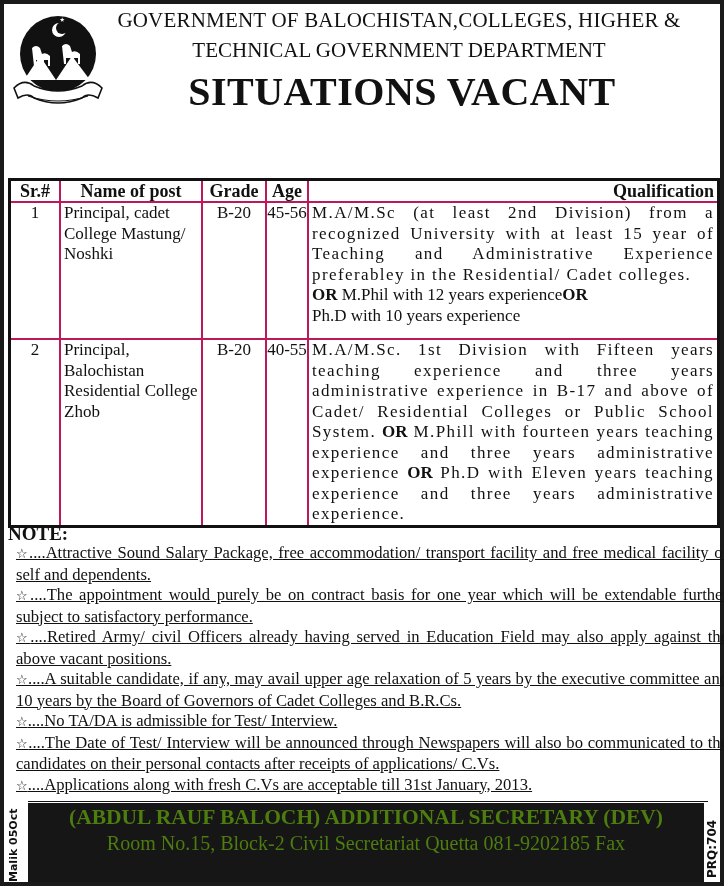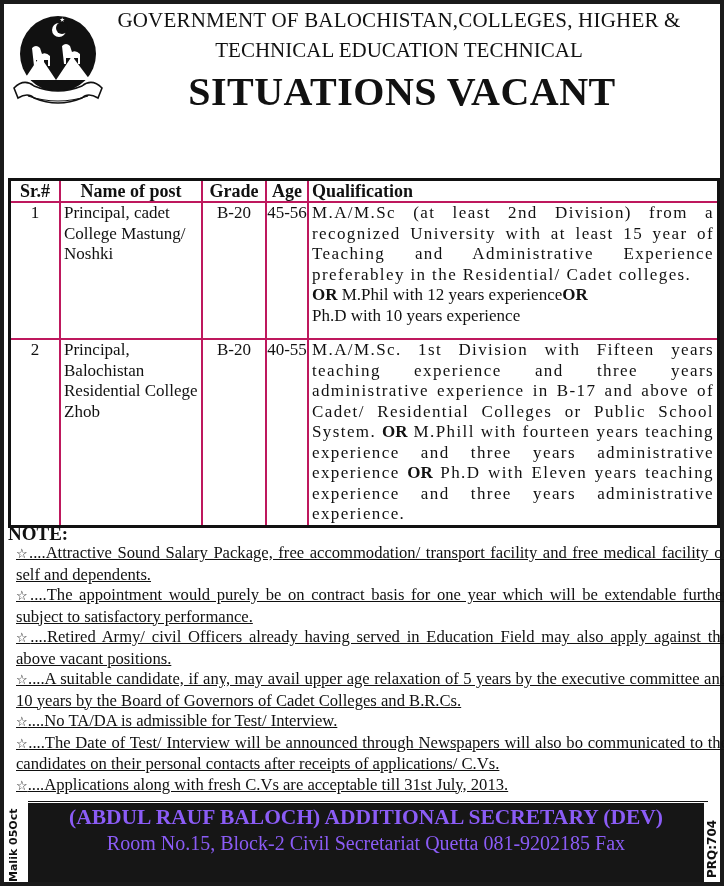--- a/index.html
+++ b/index.html
@@ -49,21 +49,21 @@
   }
   .notes {
     position: absolute; left: 12px; top: 539px; width: 712px;
     font-size: 16.6px; line-height: 20.5px; text-align: justify; margin: 0; padding: 0; list-style: none; text-decoration: underline;
   }
   .notes li { margin: 0; }
   .star { font-family: "DejaVu Sans", sans-serif; font-size: 13px; }
   .rule { position: absolute; left: 24px; top: 797px; width: 680px; height: 1px; background: #111; }
   .footer {
     position: absolute; left: 24px; top: 799px; width: 676px; height: 79px;
-    background: #161616; color: #8b5cf6; text-align: center;
+    background: #161616; color: #4d7c0f; text-align: center;
   }
   .footer .sig { font-size: 21.5px; font-weight: bold; line-height: 28px; white-space: nowrap; }
   .footer .addr { font-size: 20px; line-height: 25px; white-space: nowrap; }
   .side-left, .side-right {
     position: absolute; font-family: "DejaVu Sans", sans-serif; font-weight: bold;
     font-size: 11px; color: #111; white-space: nowrap;
     transform: rotate(-90deg); transform-origin: left top;
   }
   .side-left { left: 3px; top: 878px; }
   .side-right { left: 701px; top: 874px; font-size: 12px; }
@@ -80,32 +80,32 @@
     <circle cx="52" cy="18" r="6" fill="#111"></circle>
     <polygon points="52,8 53,11 56,11 53.5,13 54.5,16 52,14 49.5,16 50.5,13 48,11 51,11" fill="#fff" transform="scale(0.6) translate(35,4)"></polygon>
     <polygon points="14,70 30,46 46,70 62,46 80,70" fill="#fff"></polygon>
     <path d="M22 38 q4 -4 8 0 l2 6 q4 -2 8 2 l0 10 l-2 0 l0 -6 l-4 0 l0 6 l-2 0 l0 -6 l-6 0 l0 6 l-2 0 z" fill="#fff"></path>
     <path d="M52 36 q4 -4 8 0 l2 6 q4 -2 8 2 l0 10 l-2 0 l0 -6 l-4 0 l0 6 l-2 0 l0 -6 l-6 0 l0 6 l-2 0 z" fill="#fff"></path>
     <path d="M4 78 q10 -10 20 -2 q24 10 48 0 q10 -8 20 2 l-4 10 q-10 -6 -16 0 q-24 10 -48 0 q-6 -6 -16 0 z" fill="#fff" stroke="#111" stroke-width="1.6"></path>
     <path d="M18 86 q30 10 60 0" fill="none" stroke="#111" stroke-width="1.2"></path>
   </svg>
 
   <div class="header-line1">GOVERNMENT OF BALOCHISTAN,COLLEGES, HIGHER &amp;</div>
-  <div class="header-line2">TECHNICAL EDUCATION TECHNICAL</div>
+  <div class="header-line2">TECHNICAL GOVERNMENT DEPARTMENT</div>
   <div class="title">SITUATIONS VACANT</div>
 
 
   <table class="posts">
     <thead>
       <tr>
         <th class="c-sr">Sr.#</th>
         <th class="c-name">Name of post</th>
         <th class="c-grade">Grade</th>
         <th class="c-age">Age</th>
-        <th class="c-qual" style="text-align:left">Qualification</th>
+        <th class="c-qual" style="text-align:right">Qualification</th>
       </tr>
     </thead>
     <tbody>
       <tr style="height:137px">
         <td class="c-sr">1</td>
         <td class="c-name">Principal, cadet College Mastung/ Noshki</td>
         <td class="c-grade">B-20</td>
         <td class="c-age">45-56</td>
         <td class="c-qual"><span class="wide">M.A/M.Sc (at least 2nd Division) from a recognized University with at least 15 year of Teaching and Administrative Experience preferabley in the Residential/ Cadet colleges.</span><br><span class="b">OR</span><span> M.Phil with 12 years experience</span><span class="b">OR</span><br><span> Ph.D with 10 years experience</span></td>
       </tr>
@@ -120,21 +120,21 @@
   </table>
 
   <div class="note-head">NOTE:</div>
   <ul class="notes">
     <li><span class="star">☆</span><span>....Attractive Sound Salary Package, free accommodation/ transport facility and free medical facility of self and dependents.</span></li>
     <li><span class="star">☆</span><span>....The appointment would purely be on contract basis for one year which will be extendable further subject to satisfactory performance.</span></li>
     <li><span class="star">☆</span><span>....Retired Army/ civil Officers already having served in Education Field may also apply against the above vacant positions.</span></li>
     <li><span class="star">☆</span><span>....A suitable candidate, if any, may avail upper age relaxation of 5 years by the executive committee and 10 years by the Board of Governors of Cadet Colleges and B.R.Cs.</span></li>
     <li><span class="star">☆</span><span>....No TA/DA is admissible for Test/ Interview.</span></li>
     <li><span class="star">☆</span><span>....The Date of Test/ Interview will be announced through Newspapers will also bo communicated to the candidates on their personal contacts after receipts of applications/ C.Vs.</span></li>
-    <li><span class="star">☆</span><span>....Applications along with fresh C.Vs are acceptable till 31st July, 2013.</span></li>
+    <li><span class="star">☆</span><span>....Applications along with fresh C.Vs are acceptable till 31st January, 2013.</span></li>
   </ul>
 
   <div class="rule"></div>
 
   <div class="footer">
     <div class="sig">(ABDUL RAUF BALOCH) ADDITIONAL SECRETARY (DEV)</div>
     <div class="addr">Room No.15, Block-2  Civil Secretariat Quetta 081-9202185 Fax</div>
   </div>
 
   <div class="side-left">Malik 05Oct</div>

